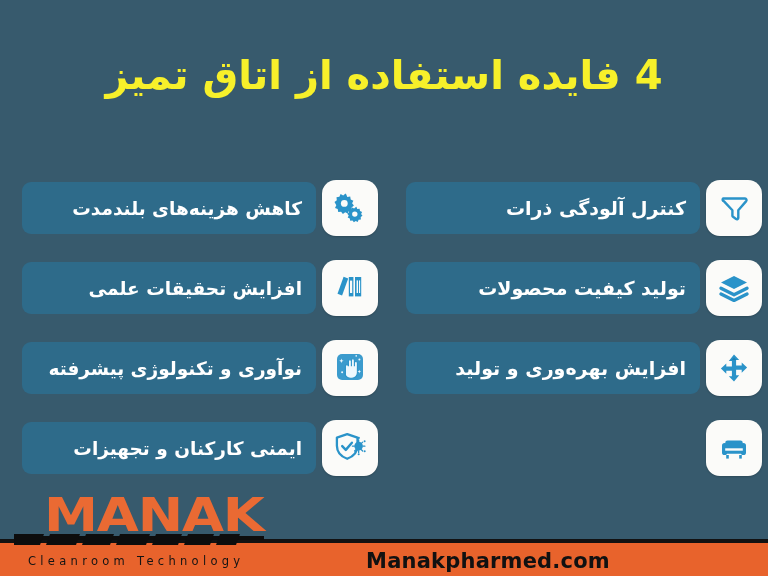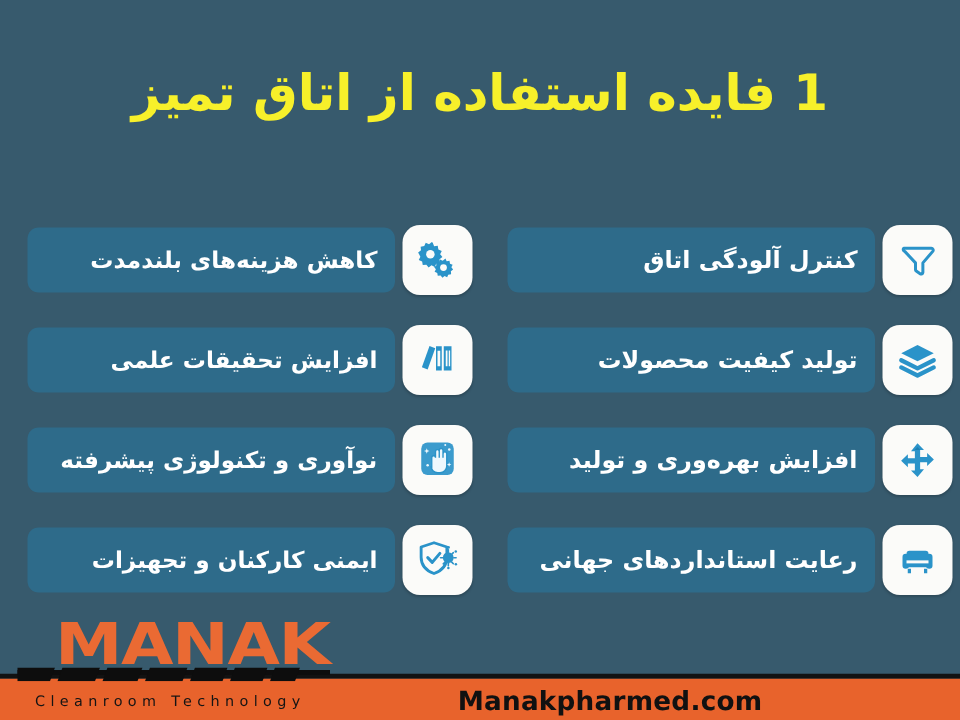--- a/index.html
+++ b/index.html
@@ -117,33 +117,33 @@
     letter-spacing:4.3px;
     font-weight:normal;
     white-space:nowrap;
   }
 </style>
 </head>
 <body>
 
 <div class="stage">
 
-  <div class="title">1 فایده استفاده از اتاق تمیز</div>
+  <div class="title">4 فایده استفاده از اتاق تمیز</div>
 
   <div class="columns">
 
     <div class="col col-right">
 
       <div class="row r0">
         <div class="iconbox">
           <svg width="32" height="32" viewBox="0 0 32 32" aria-hidden="true">
             <path d="M5 6.5h22a1.6 1.6 0 0 1 1.2 2.6l-7.9 9.2v7.6a1.4 1.4 0 0 1-2.2 1.1l-3.1-2.2a1.4 1.4 0 0 1-.6-1.1v-5.4L5.8 9.1A1.6 1.6 0 0 1 5 6.5z" fill="none" stroke="#2a93c9" stroke-width="2.4" stroke-linejoin="round"></path>
           </svg>
         </div>
-        <div class="label">کنترل آلودگی اتاق</div>
+        <div class="label">کنترل آلودگی ذرات</div>
       </div>
 
       <div class="row r1">
         <div class="iconbox">
           <svg width="32" height="32" viewBox="0 0 32 32" aria-hidden="true">
             <path d="M16 4 29 10.5 16 17 3 10.5z" fill="#2a93c9"></path>
             <path d="M3 16.2 16 22.7l13-6.5" fill="none" stroke="#2a93c9" stroke-width="3.4" stroke-linejoin="round" stroke-linecap="round"></path>
             <path d="M3 21.9 16 28.4l13-6.5" fill="none" stroke="#2a93c9" stroke-width="3.4" stroke-linejoin="round" stroke-linecap="round"></path>
           </svg>
         </div>
@@ -164,21 +164,20 @@
         <div class="iconbox">
           <svg width="32" height="32" viewBox="0 0 32 32" aria-hidden="true">
             <rect x="4" y="11" width="5.2" height="12" rx="2.6" fill="#2a93c9"></rect>
             <rect x="22.8" y="11" width="5.2" height="12" rx="2.6" fill="#2a93c9"></rect>
             <path d="M9.6 8.5h12.8a2.4 2.4 0 0 1 2.4 2.4v10.9H7.2V10.9a2.4 2.4 0 0 1 2.4-2.4z" fill="#2a93c9"></path>
             <rect x="7.2" y="16.3" width="17.6" height="2.4" fill="#fbfbf9"></rect>
             <rect x="8.2" y="23" width="2.6" height="3.6" fill="#2a93c9"></rect>
             <rect x="21.2" y="23" width="2.6" height="3.6" fill="#2a93c9"></rect>
           </svg>
         </div>
-        <div class="label">رعایت استانداردهای جهانی</div>
       </div>
     </div>
 
     <div class="col col-left">
 
       <div class="row r0">
         <div class="iconbox">
           <svg width="34" height="34" viewBox="0 0 34 34" aria-hidden="true">
             <g fill="#2a93c9">
               <path d="M13.2 3.2l1.1 2.7 2.9-.3.5 2.9 2.7 1.2-1.3 2.6 1.8 2.3-2.3 1.8.3 2.9-2.9.5-1.2 2.7-2.6-1.3-2.3 1.8-1.8-2.3-2.9.3-.5-2.9-2.7-1.2 1.3-2.6L1.5 11l2.3-1.8-.3-2.9 2.9-.5L7.6 3.1l2.6 1.3 2.3-1.8z"></path>

